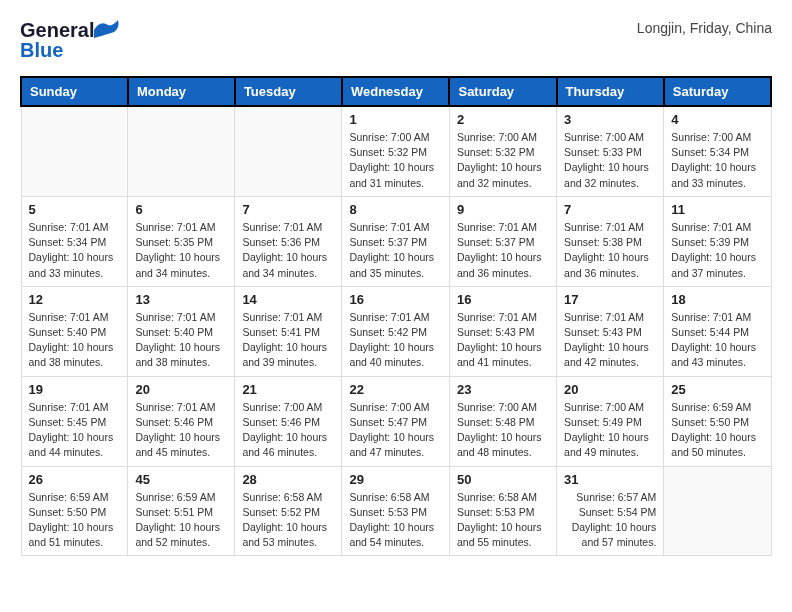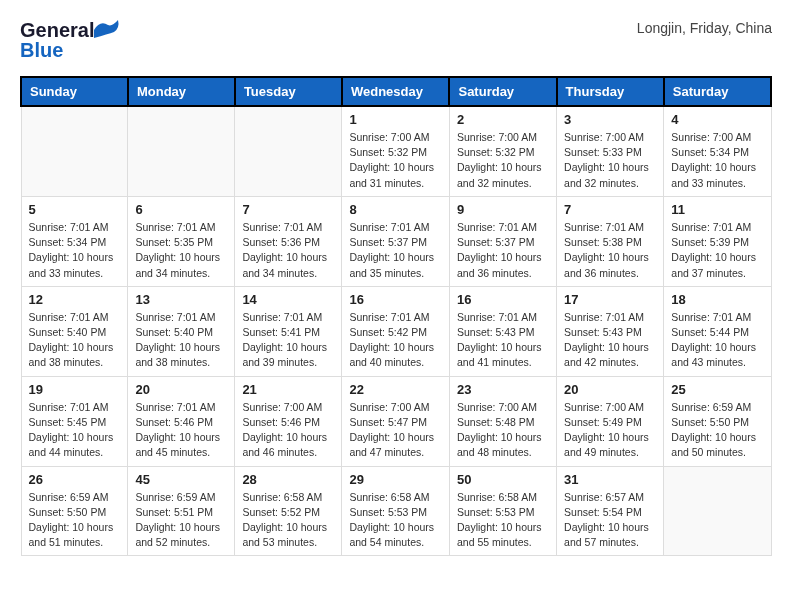--- a/index.html
+++ b/index.html
@@ -292,20 +292,20 @@
 Daylight: 10 hours and 54 minutes.</div>
         </td>
         <td>
           <div class="day-num">50</div>
           <div class="day-info" style="white-space: pre-line;">Sunrise: 6:58 AM
 Sunset: 5:53 PM
 Daylight: 10 hours and 55 minutes.</div>
         </td>
         <td>
           <div class="day-num">31</div>
-          <div class="day-info" style="white-space: pre-line;">Sunrise: 6:57 AM
+          <div class="day-info" style="white-space: pre-line; text-align: right;">Sunrise: 6:57 AM
 Sunset: 5:54 PM
 Daylight: 10 hours and 57 minutes.</div>
         </td>
         <td class="empty"></td>
       </tr>
     </tbody>
 </table>
 
 </body></html>

